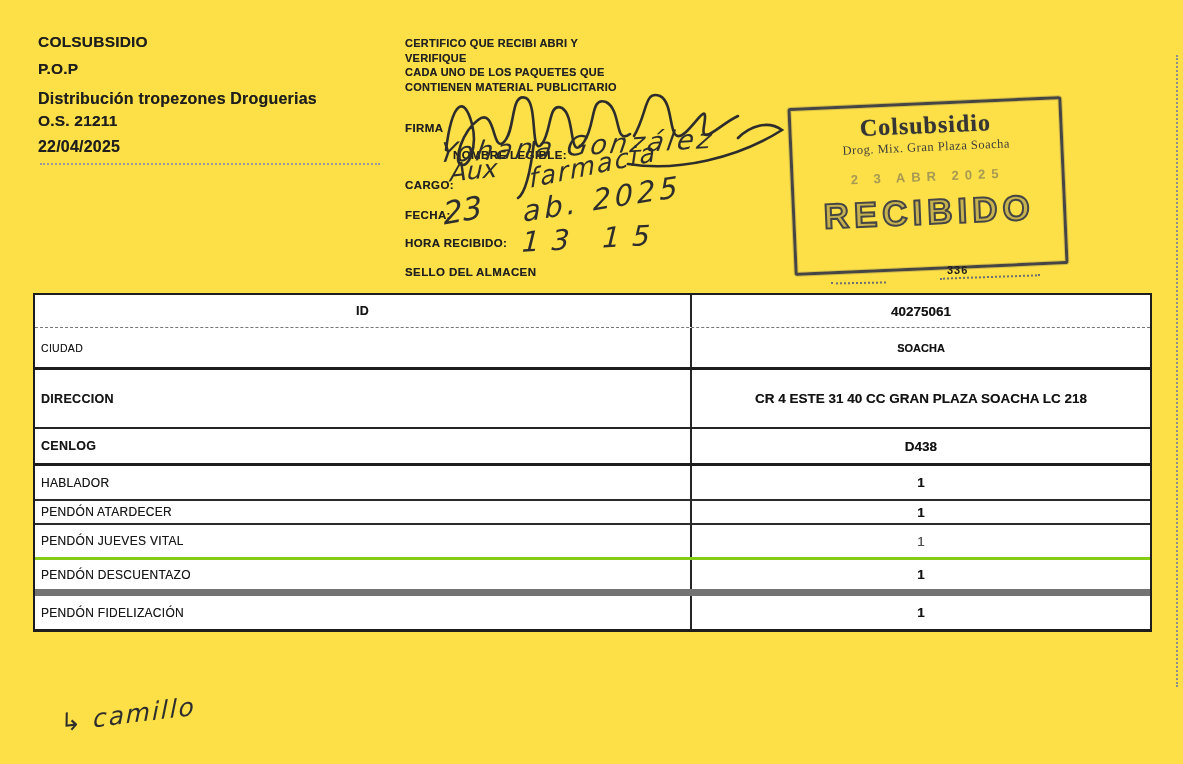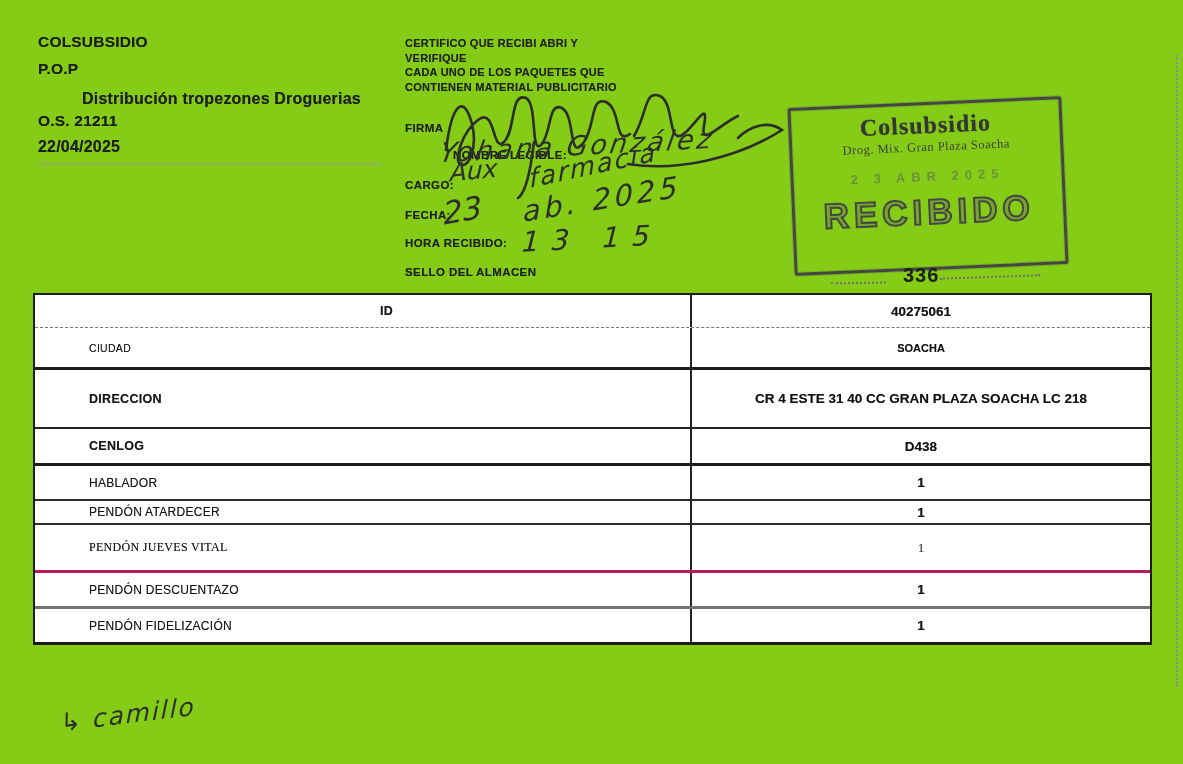--- a/index.html
+++ b/index.html
@@ -1,25 +1,25 @@
 <!DOCTYPE html>
 <html><head>
 <meta charset="utf-8">
 <style>
   * { margin:0; padding:0; box-sizing:border-box; }
   html,body { width:1183px; height:764px; background:#ffffff; overflow:hidden; }
   body { font-family:"Liberation Sans", sans-serif; color:#1c1c1c; position:relative; }
-  .page { position:absolute; inset:0; background:#84cc16; }
+  .page { position:absolute; inset:0; background:#fde047; }
 
   
   .hl { position:absolute; left:38px; font-weight:700; color:#1e1e1e;
         text-shadow:0 0 0.5px rgba(20,20,20,0.55); letter-spacing:0.2px; }
   .hl1 { top:33px;  font-size:15.5px; }
   .hl2 { top:60px;  font-size:15.5px; }
-  .hl3 { top:90px;  font-size:16px;margin-left:44px; }
+  .hl3 { top:90px;  font-size:16px; }
   .hl4 { top:112px; font-size:15.5px; }
   .hl5 { top:138px; font-size:16px; }
 
   
   .cert { position:absolute; left:405px; top:36px; width:280px;
           font-size:11px; font-weight:700; line-height:14.5px; letter-spacing:0.25px;
           color:#222; text-shadow:0 0 0.4px rgba(30,30,30,0.5); }
   .flabel { position:absolute; left:405px; font-size:11.5px; font-weight:700;
             letter-spacing:0.4px; color:#202020; text-shadow:0 0 0.4px rgba(30,30,30,0.5); }
   .fl-firma { top:122px; } .fl-nombre { top:149px;padding-left:48px; } .fl-cargo { top:179px; }
@@ -49,56 +49,56 @@
            box-shadow:0 0 0 1px rgba(80,80,80,0.25), inset 0 0 0 1px rgba(80,80,80,0.2); }
   .stamp-brand { margin-top:7px; font-family:"Liberation Serif", serif; font-weight:700;
                  font-size:24px; letter-spacing:1px; color:#353535;
                  text-shadow:0 0 1px rgba(60,60,60,0.7); }
   .stamp-loc { font-family:"Liberation Serif", serif; font-size:12.5px; color:#3d3d3d;
                margin-top:1px; letter-spacing:0.5px; }
   .stamp-date { margin-top:14px; font-size:13px; font-weight:600; letter-spacing:6px;
                 color:rgba(95,95,95,0.55); }
   .stamp-status { margin-top:8px; font-size:35px; font-weight:800; letter-spacing:5px;
                   color:rgba(95,95,95,0.35); -webkit-text-stroke:2px #454545; }
-  .stamp-number { position:absolute; left:903px; top:264px; font-size:20px; font-weight:700;
+  .stamp-number { position:absolute; left:947px; top:264px; font-size:11px; font-weight:700;
                   letter-spacing:1px; color:#1d1d1d; }
 
   
   .artifact { position:absolute; border-top:2px dotted #6f6f6f; }
   .a-hdr   { left:40px;  top:163px; width:340px; border-top:2px dotted #9a9a9a; }
   .a-336l  { left:831px; top:282px; width:55px;  transform:rotate(-1deg); }
   .a-336r  { left:940px; top:276px; width:100px; transform:rotate(-2deg); }
   .margin-dots { position:absolute; left:1176px; top:55px; height:632px;
                  border-left:2px dotted #8d8d8d; }
 
   
   .tbl { position:absolute; left:33px; top:293px; width:1119px;
          border:2px solid #1d1d1d; border-bottom-width:3px; background:#fff; }
   .trow { display:grid; grid-template-columns:657px 1fr; }
   .tl { border-right:2px solid #242424; padding-left:6px; display:flex; align-items:center;
         font-size:12.5px; color:#161616; letter-spacing:0.3px;
-        text-shadow:0 0 0.4px rgba(20,20,20,0.5);margin-left:48px; }
+        text-shadow:0 0 0.4px rgba(20,20,20,0.5); }
   .tv { display:flex; align-items:center; justify-content:center; font-weight:700;
         font-size:13.5px; color:#121212; text-shadow:0 0 0.4px rgba(20,20,20,0.5); }
   .r0 { height:33px; border-bottom:1px dashed #777; }
   .r0 .tl { justify-content:center; font-weight:700; padding-left:0; }
   .r1 { height:46px; border-bottom:1px dashed #888; }
   .r1 .tv { font-size:14.5px; }
   .r2 { height:42px; border-bottom:3px solid #1d1d1d; }
   .r2 .tl { font-size:10.5px; }
   .r2 .tv { font-size:11px; font-weight:600; }
   .r3 { height:59px; border-bottom:2px solid #242424; }
   .r3 .tl { font-weight:700; }
   .r4 { height:37px; border-bottom:3px solid #1d1d1d; }
   .r4 .tl { font-weight:700; }
   .r5 { height:35px; border-bottom:2px solid #2b2b2b;text-align:right; }
   .r6 { height:24px; border-bottom:2px solid #2b2b2b; }
-  .r7 { height:48px; border-bottom:3px solid #be185d;font-family:Liberation Serif, serif; }
+  .r7 { height:35px; border-bottom:3px solid #84cc16; }
   .r7 .tv { color:#4a4a4a; font-weight:400; }
-  .r8 { height:36px; border-bottom:3px solid #737373; }
+  .r8 { height:36px; border-bottom:7px solid #737373; }
   .r9 { height:33px;border-radius:13px; }
   .r5 .tl,.r6 .tl,.r7 .tl,.r8 .tl,.r9 .tl { font-size:12px; }
 </style>
 </head>
 <body>
 
 <div class="page">
 
   <div class="hl hl1">COLSUBSIDIO</div>
   <div class="hl hl2">P.O.P</div>

